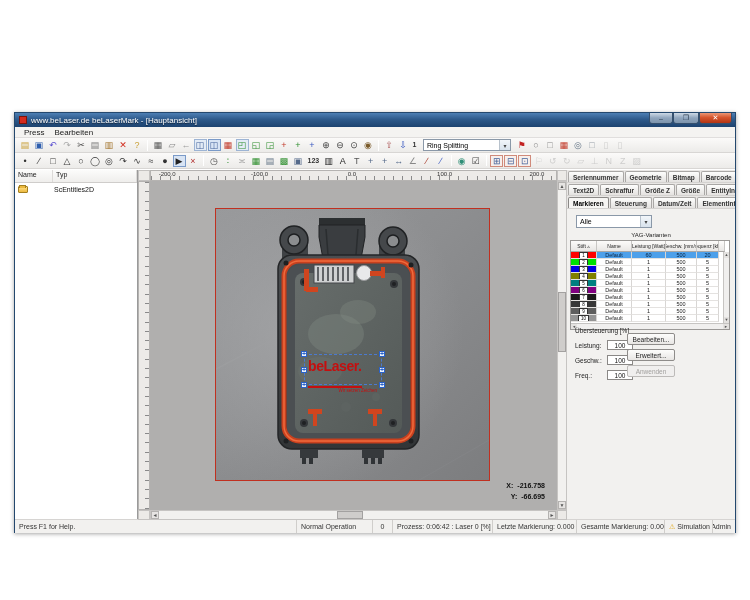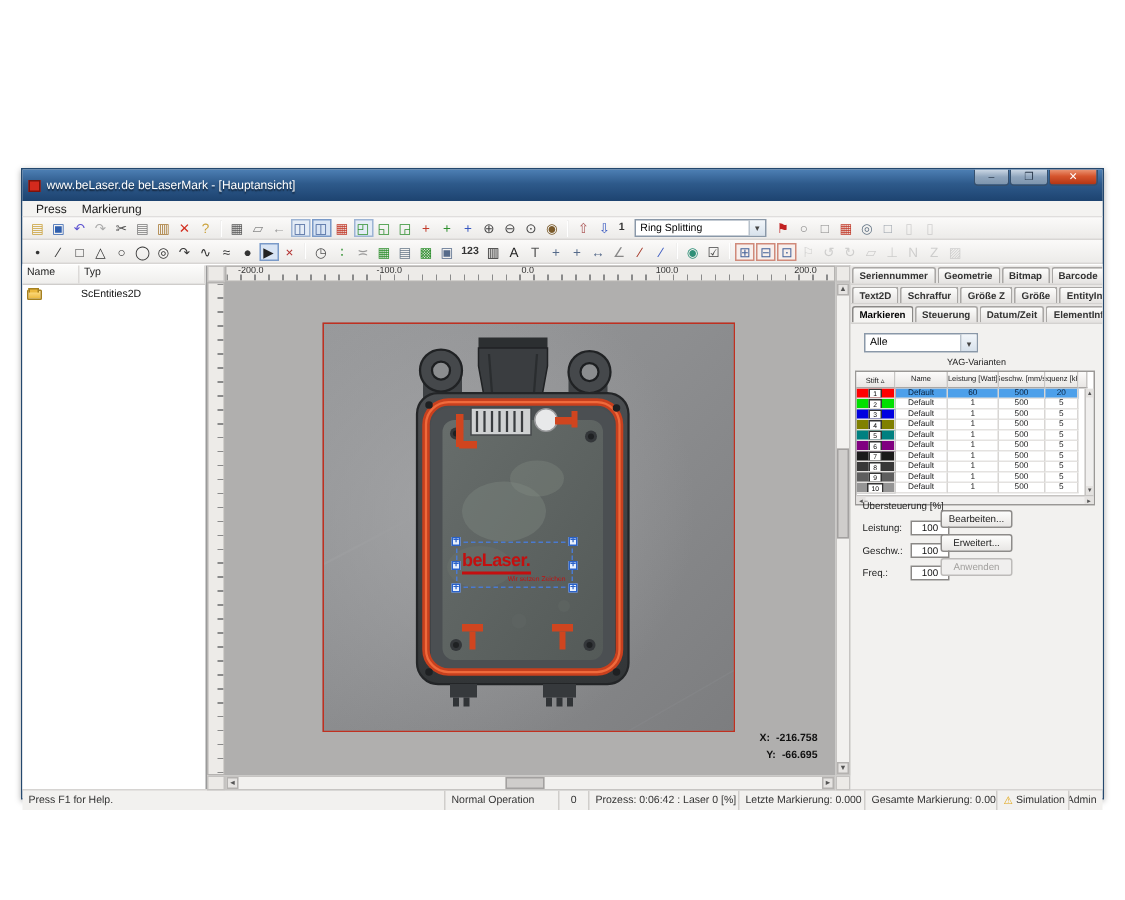--- a/index.html
+++ b/index.html
@@ -1,21 +1,21 @@
 <!DOCTYPE html>
 <html><head>
 <meta charset="utf-8">
 <style>
   html,body{margin:0;padding:0;background:#ffffff;width:750px;height:600px;
     font-family:"Liberation Sans", sans-serif; -webkit-font-smoothing:antialiased;}
   *{box-sizing:border-box;}
   .win{position:absolute;left:14px;top:112px;width:722px;height:421px;
     border:1px solid #24486e;background:#f0efee;box-shadow:0 1px 4px rgba(0,0,0,.35);}
   
-  .titlebar{height:21px;background:linear-gradient(180deg,#4d7fb4 0%,#2e5a8b 45%,#1d4370 100%);
+  .titlebar{height:14px;background:linear-gradient(180deg,#4d7fb4 0%,#2e5a8b 45%,#1d4370 100%);
     display:flex;align-items:center;padding:0 2px;position:relative;}
   .appicon{width:8px;height:8px;background:#d42a1d;border:1px solid #7d130b;margin:0 4px 0 2px;flex:none;}
   .title-text{color:#fff;font-size:8px;line-height:13px;white-space:nowrap;overflow:hidden;
     text-shadow:0 1px 1px rgba(0,0,0,.6);}
   .capbtns{position:absolute;right:3px;top:0;display:flex;}
   .capbtn{height:11px;border:1px solid #35506e;border-top:none;border-radius:0 0 3px 3px;
     display:flex;align-items:center;justify-content:center;font-size:7px;color:#fff;
     background:linear-gradient(180deg,#cdd9e6,#8fa5bd 50%,#7e95ad);}
   .capbtn.min{width:24px;color:#2a3a4c;}
   .capbtn.max{width:26px;color:#2a3a4c;}
@@ -61,22 +61,22 @@
     background-size:100% 4px;background-position:0 bottom;background-repeat:no-repeat;}
   .rlabel{position:absolute;top:0;transform:translateX(-50%);font-size:6px;color:#333;line-height:7px;}
   .vruler{background:#edebe8;border:1px solid #b5b3b1;
     background-image:repeating-linear-gradient(180deg,#8a8a8a 0 1px,transparent 1px 9.3px);
     background-size:4px 100%;background-position:right 0;background-repeat:no-repeat;}
   .viewport{position:relative;background:#b0afae;overflow:hidden;}
   .photo{position:absolute;left:65px;top:27px;width:275px;height:273px;border:1px solid #c03020;
     background:#8f9092;overflow:hidden;}
   .photo svg{position:absolute;left:0;top:0;}
   .logo-box{position:absolute;left:88px;top:145px;width:78px;height:31px;border:1px dashed #4a7ad0;}
-  .logo-main{font-size:12px;font-weight:bold;color:#c40f0f;line-height:15px;letter-spacing:-0.4px;
-    margin:4px 0 0 3px;border-bottom:2px solid #c40f0f;display:inline-block;padding-bottom:0px;}
+  .logo-main{font-size:14px;font-weight:bold;color:#c40f0f;line-height:15px;letter-spacing:-0.4px;
+    margin:4px 0 0 3px;border-bottom:2px solid #c40f0f;display:inline-block;padding-bottom:12px;}
   .logo-sub{display:block;font-size:4.5px;color:#c40f0f;text-align:right;margin:0 4px 0 0;line-height:6px;}
   .handle{position:absolute;width:6px;height:6px;background:#e8f0fc;border:1px solid #2a62c9;
     color:#2a62c9;font-size:7px;line-height:4px;text-align:center;font-weight:bold;}
   .coords{position:absolute;right:12px;bottom:8px;text-align:right;font-size:7px;font-weight:bold;
     color:#111;line-height:11px;}
   .coords .cl{display:inline-block;margin-right:4px;}
   
   .vsb{background:#f2f1ef;border:1px solid #c6c4c2;position:relative;}
   .hsb{background:#f2f1ef;border:1px solid #c6c4c2;position:relative;}
   .sb-arrow{position:absolute;background:#e6e4e2;border:1px solid #b4b2b0;color:#555;
@@ -146,21 +146,21 @@
     <span class="title-text" data-name="window-title">www.beLaser.de beLaserMark - [Hauptansicht]</span>
     <span class="capbtns">
       <span class="capbtn min" data-name="minimize-button">–</span>
       <span class="capbtn max" data-name="maximize-button">❐</span>
       <span class="capbtn close" data-name="close-button">✕</span>
     </span>
   </div>
 
   <div class="menubar" data-name="menu-bar">
       <span class="mitem" data-name="menu-item-datei">Press</span>
-      <span class="mitem" data-name="menu-item-bearbeiten">Markierung</span>
+      <span class="mitem" data-name="menu-item-bearbeiten">Bearbeiten</span>
     </div>
 
   <div class="toolbar tb1" data-name="toolbar-main">
     <span style="display:flex;align-items:center;" data-name="toolbar-group-file">
         <span class="tbi" data-name="open-icon" style="color: rgb(202, 162, 60);">▤</span>
         <span class="tbi" data-name="save-icon" style="color: rgb(47, 95, 174);">▣</span>
         <span class="tbi" data-name="undo-icon" style="color: rgb(90, 79, 208);">↶</span>
         <span class="tbi" data-name="redo-icon" style="color: rgb(169, 169, 169);">↷</span>
         <span class="tbi" data-name="cut-icon" style="color: rgb(74, 74, 74);">✂</span>
         <span class="tbi" data-name="copy-icon" style="color: rgb(123, 123, 123);">▤</span>

